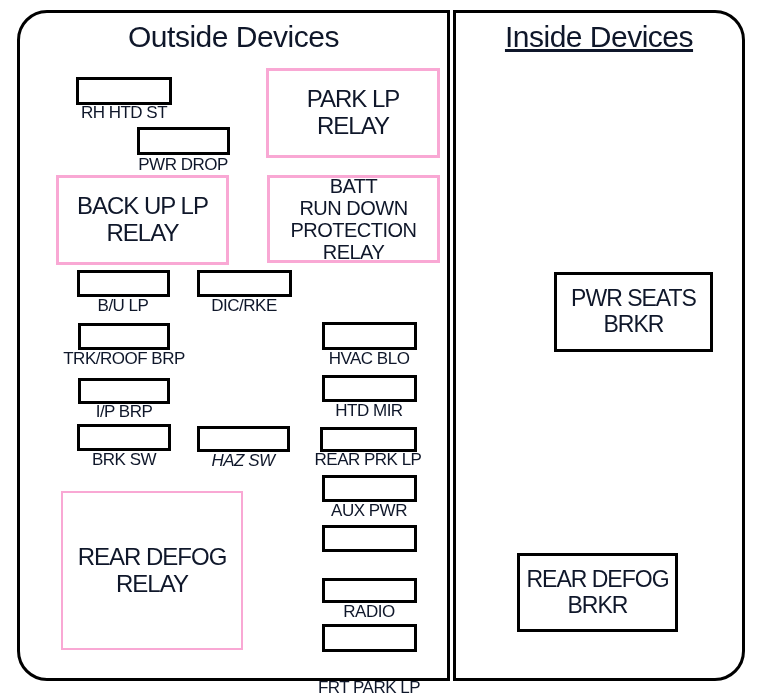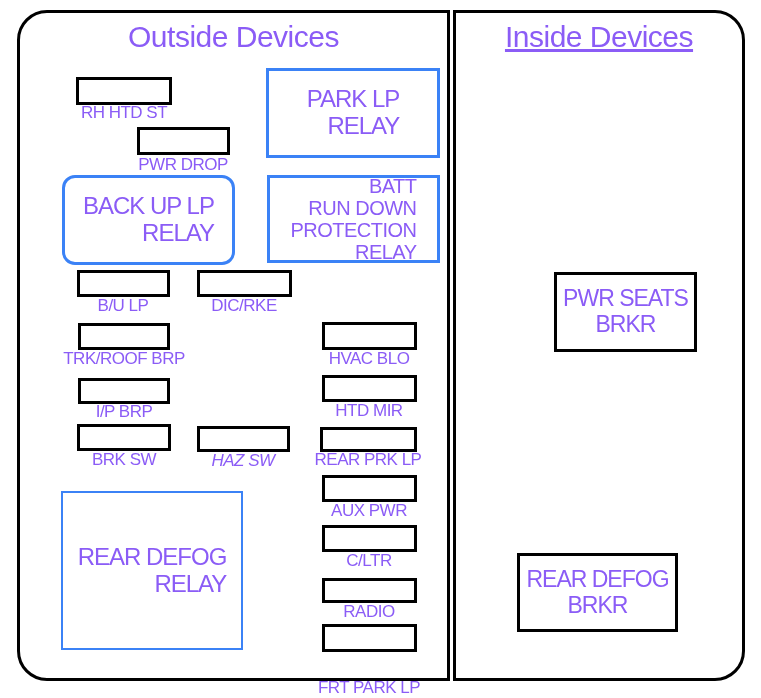--- a/index.html
+++ b/index.html
@@ -2,21 +2,21 @@
 <html><head>
 <meta charset="utf-8">
 <style>
   html, body { margin: 0; padding: 0; background: #ffffff; }
   #stage {
     position: relative;
     width: 761px;
     height: 698px;
     background: #ffffff;
     font-family: "Liberation Sans", sans-serif;
-    color: #8b5cf6;
+    color: #0f172a;
     overflow: hidden;
   }
   .panel {
     position: absolute;
     border: 3px solid #000;
     background: #fff;
     box-sizing: border-box;
   }
   .panel-left  { left: 17px;  top: 10px; width: 433px; height: 671px; border-radius: 30px 0 0 30px; }
   .panel-right { left: 453px; top: 10px; width: 292px; height: 671px; border-radius: 0 30px 30px 0; }
@@ -40,27 +40,27 @@
     position: absolute;
     width: 160px;
     text-align: center;
     font-size: 17px;
     letter-spacing: -0.5px;
     line-height: 20px;
     white-space: nowrap;
   }
   .relaybox {
     position: absolute;
-    border: 3px solid #3b82f6;
+    border: 3px solid #f9a8d4;
     background: #fff;
     box-sizing: border-box;
     display: flex;
     align-items: center;
     justify-content: center;
-    text-align: right;
+    text-align: center;
     white-space: pre-line;
     font-size: 24px;
     letter-spacing: -1px;
     line-height: 1.12;
   }
   .relaybox.small-text { font-size: 20px; letter-spacing: -0.5px; line-height: 1.1; }
   .relaybox.thin { border-width: 2px; }
   .breakerbox {
     position: absolute;
     border: 3px solid #000;
@@ -92,21 +92,21 @@
 
   <div class="fusebox" style="left:137px; top:127px; width:93px; height:28px;"></div>
   <div class="fuselabel" style="left:103px; top:155px;">PWR DROP</div>
 
   <div class="relaybox" style="left:266px; top:68px; width:174px; height:90px;">PARK LP
 RELAY</div>
   <div class="relaybox small-text" style="left:267px; top:175px; width:173px; height:88px;">BATT
 RUN DOWN
 PROTECTION
 RELAY</div>
-  <div class="relaybox" style="left:62px; top:175px; width:173px; height:90px;border-radius:13px;">BACK UP LP
+  <div class="relaybox" style="left:56px; top:175px; width:173px; height:90px;">BACK UP LP
 RELAY</div>
   <div class="relaybox thin" style="left:61px; top:491px; width:182px; height:159px;">REAR DEFOG
 RELAY</div>
 
   <div class="fusebox" style="left:77px; top:270px; width:93px; height:27px;"></div>
   <div class="fuselabel" style="left:43px; top:296px;">B/U LP</div>
 
   <div class="fusebox" style="left:197px; top:270px; width:95px; height:27px;"></div>
   <div class="fuselabel" style="left:164px; top:296px;">DIC/RKE</div>
 
@@ -128,26 +128,25 @@
   <div class="fusebox" style="left:322px; top:375px; width:95px; height:27px;"></div>
   <div class="fuselabel" style="left:289px; top:401px;">HTD MIR</div>
 
   <div class="fusebox" style="left:320px; top:427px; width:97px; height:25px;"></div>
   <div class="fuselabel" style="left:288px; top:450px;">REAR PRK LP</div>
 
   <div class="fusebox" style="left:322px; top:475px; width:95px; height:27px;"></div>
   <div class="fuselabel" style="left:289px; top:501px;">AUX PWR</div>
 
   <div class="fusebox" style="left:322px; top:525px; width:95px; height:27px;"></div>
-  <div class="fuselabel" style="left:289px; top:551px;">C/LTR</div>
 
   <div class="fusebox" style="left:322px; top:578px; width:95px; height:25px;"></div>
   <div class="fuselabel" style="left:289px; top:602px;">RADIO</div>
 
   <div class="fusebox" style="left:322px; top:624px; width:95px; height:28px;"></div>
   <div class="fuselabel" style="left:289px; top:651px;margin-top:27px;">FRT PARK LP</div>
 
-  <div class="breakerbox" style="left:554px; top:272px; width:143px; height:80px;">PWR SEATS
+  <div class="breakerbox" style="left:554px; top:272px; width:159px; height:80px;">PWR SEATS
 BRKR</div>
   <div class="breakerbox" style="left:517px; top:553px; width:161px; height:79px;">REAR DEFOG
 BRKR</div>
 
 </div>
 
 </body></html>

